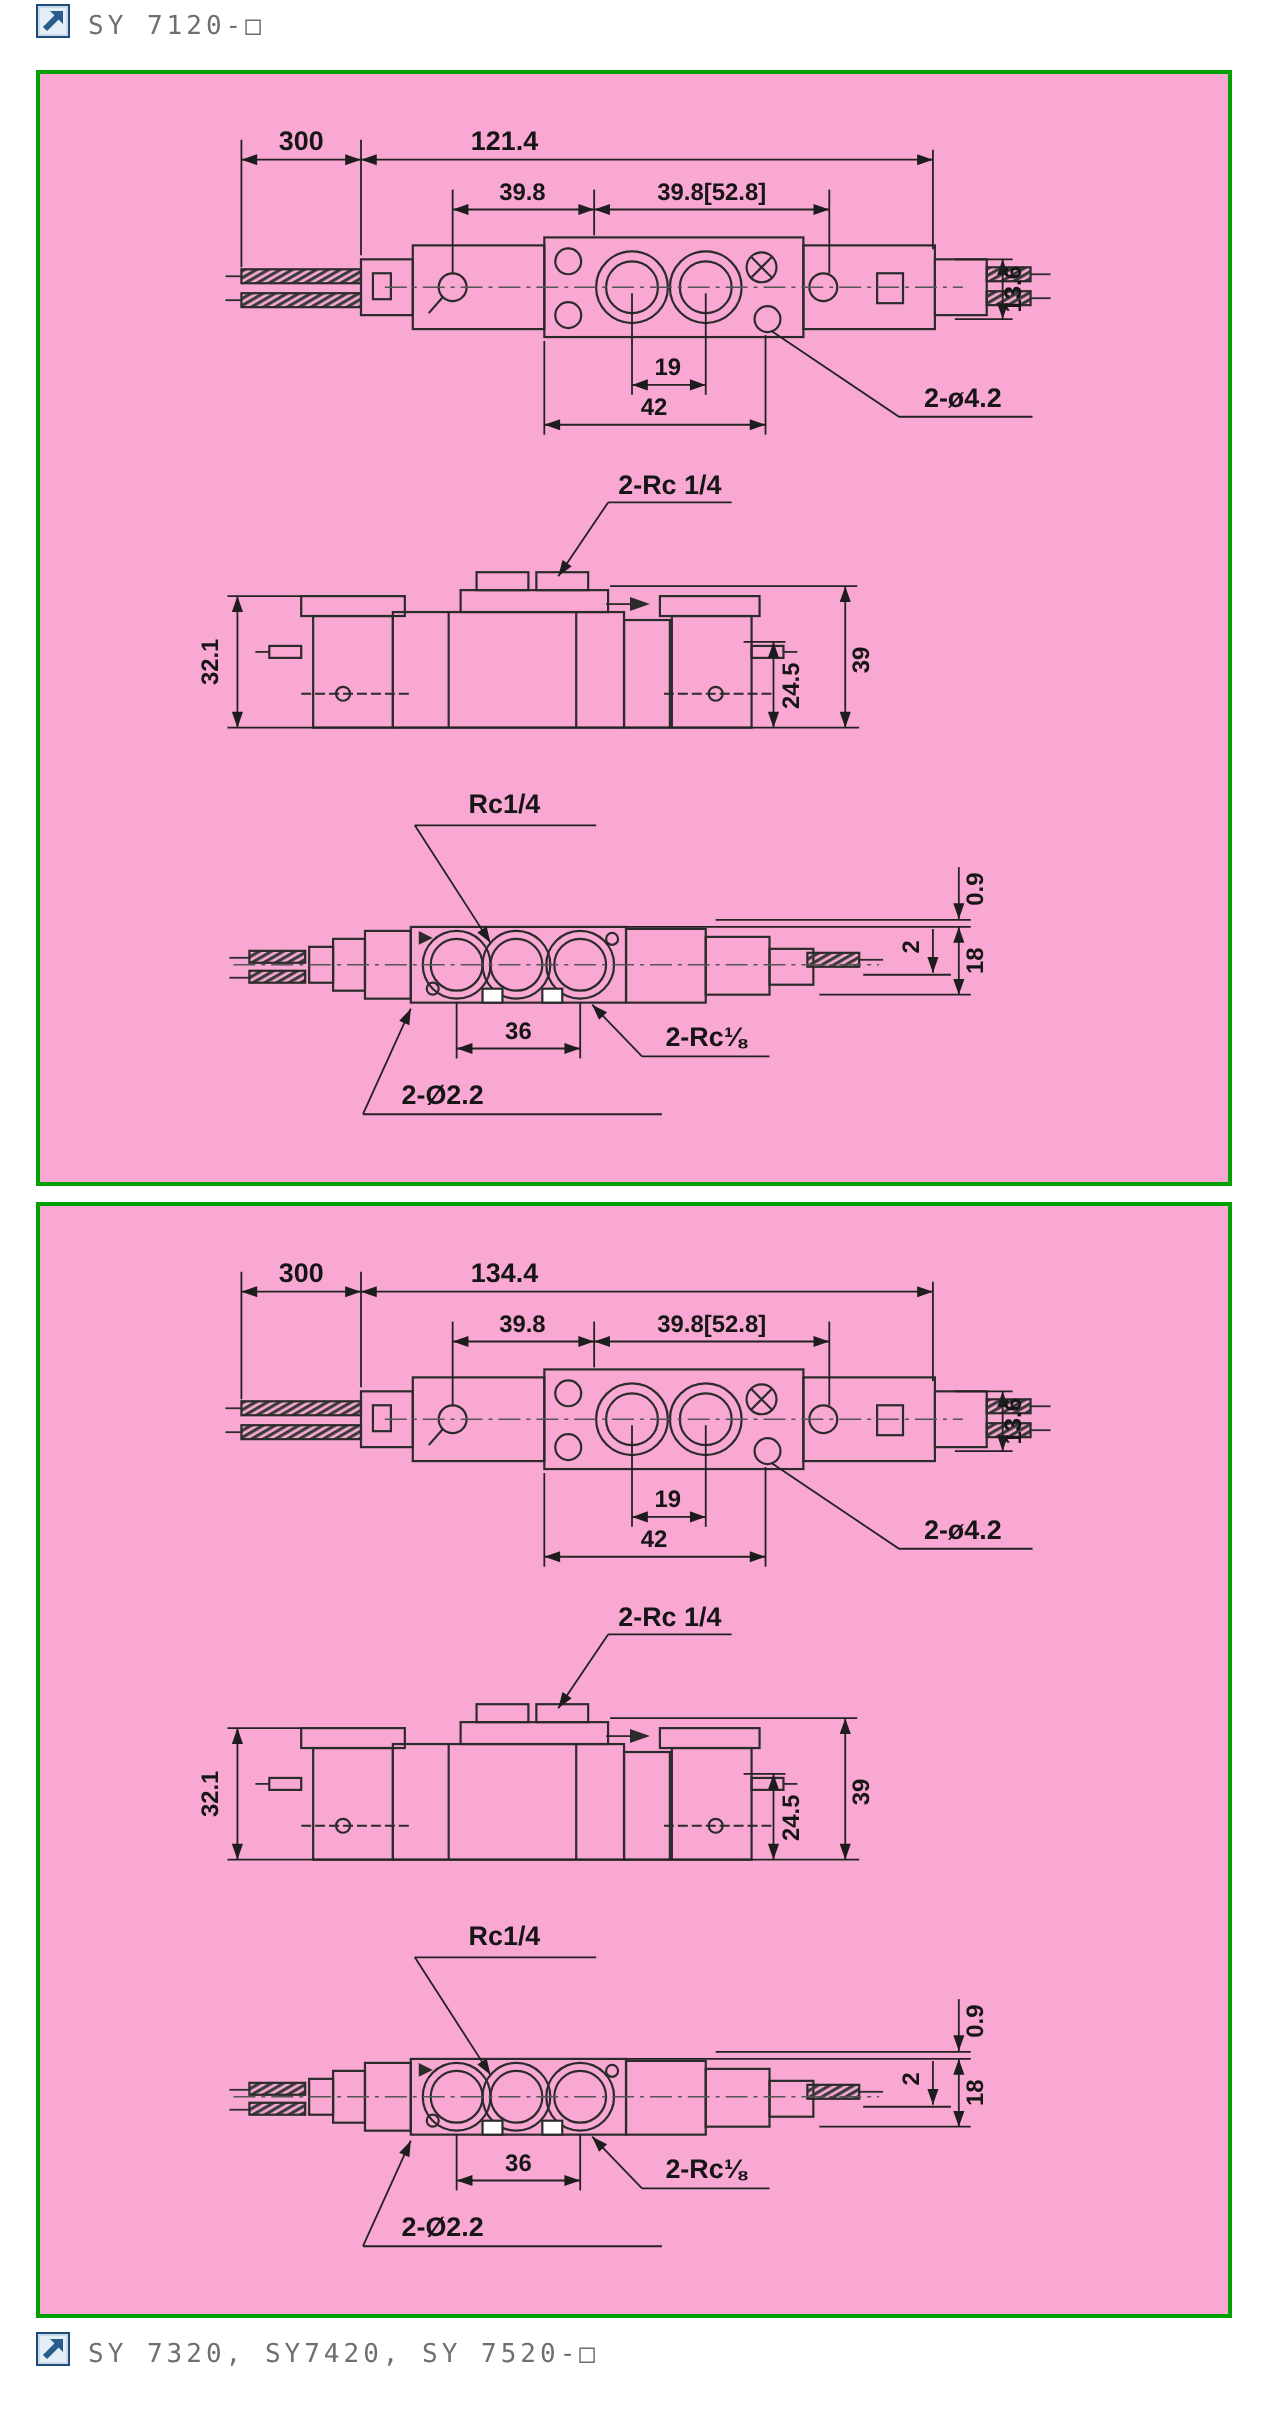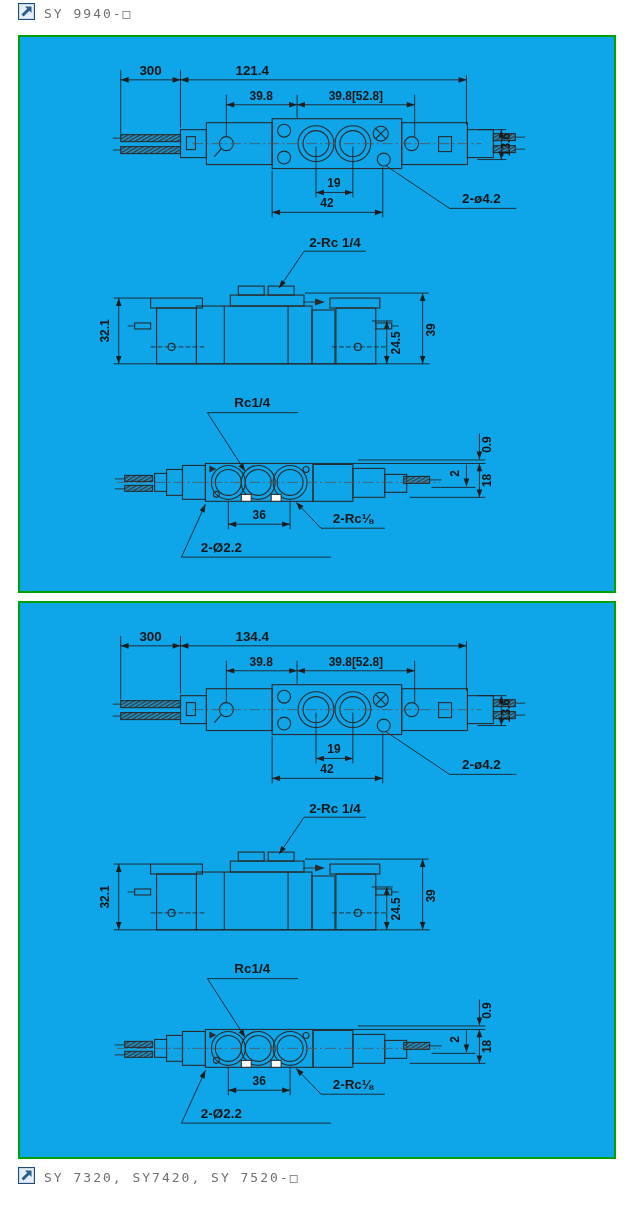--- a/index.html
+++ b/index.html
@@ -18,21 +18,21 @@
     font-family:"DejaVu Sans Mono", monospace;
     font-size:13px;
     letter-spacing:2px;
     color:#6f6f6f;
     white-space:pre;
     padding-top:1px;
   }
   .link-icon { width:17px; height:17px; flex:0 0 auto; }
   .draw-box {
     border:2px solid #00a000;
-    background:#0ea5e9;
+    background:#f9a8d4;
     margin-bottom:8px;
     width:598px;
   }
   .draw-box svg { display:block; }
   .footer-header { margin-top:2px; margin-bottom:0; }
   svg text {
     font-family:"Liberation Sans", sans-serif;
     font-weight:bold;
     fill:#161616;
   }
@@ -58,21 +58,21 @@
 
   <div class="sec-header">
     <span class="icon-slot">
   <svg class="link-icon" viewBox="0 0 17 17">
     <rect x="0.5" y="0.5" width="16" height="16" fill="#c9daea" stroke="#1e4b7a"></rect>
     <rect x="2" y="2" width="13" height="13" fill="#e4eef7"></rect>
     <polygon points="7,3.5 13.5,3.5 13.5,10" fill="#2a5d8c"></polygon>
     <line x1="4.5" y1="12.5" x2="10.5" y2="6.5" stroke="#2a5d8c" stroke-width="3"></line>
   </svg>
 </span>
-    <span class="title">SY 9940-□</span>
+    <span class="title">SY 7120-□</span>
   </div>
 
   <div class="draw-box">
   <svg viewBox="0 0 594 556" width="594" height="554">
 
     <g stroke="#2b2b2b" stroke-width="1.1" fill="none">
 
       <line x1="92" y1="101.5" x2="100" y2="101.5" stroke-width="0.9"></line>
       <line x1="92" y1="113.5" x2="100" y2="113.5" stroke-width="0.9"></line>
       <rect x="100" y="98" width="60" height="7" fill="url(#hatch)"></rect>

